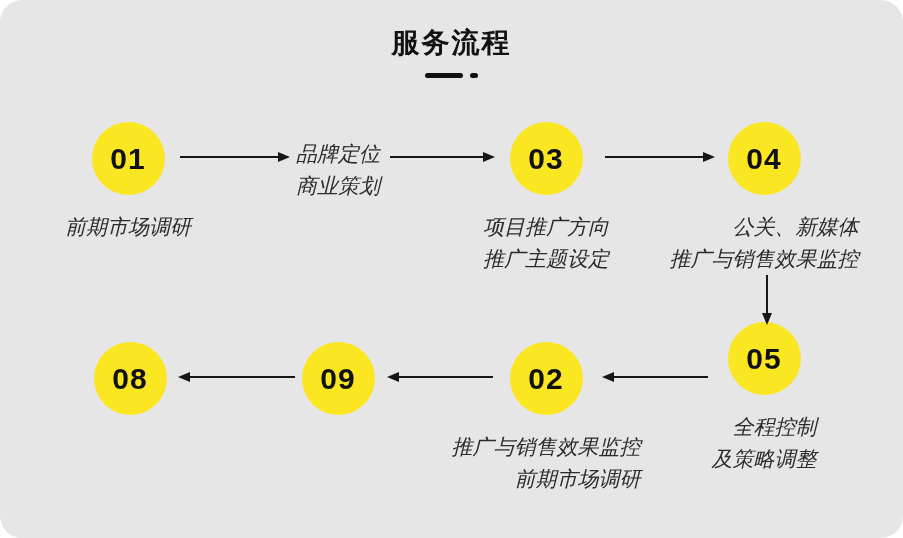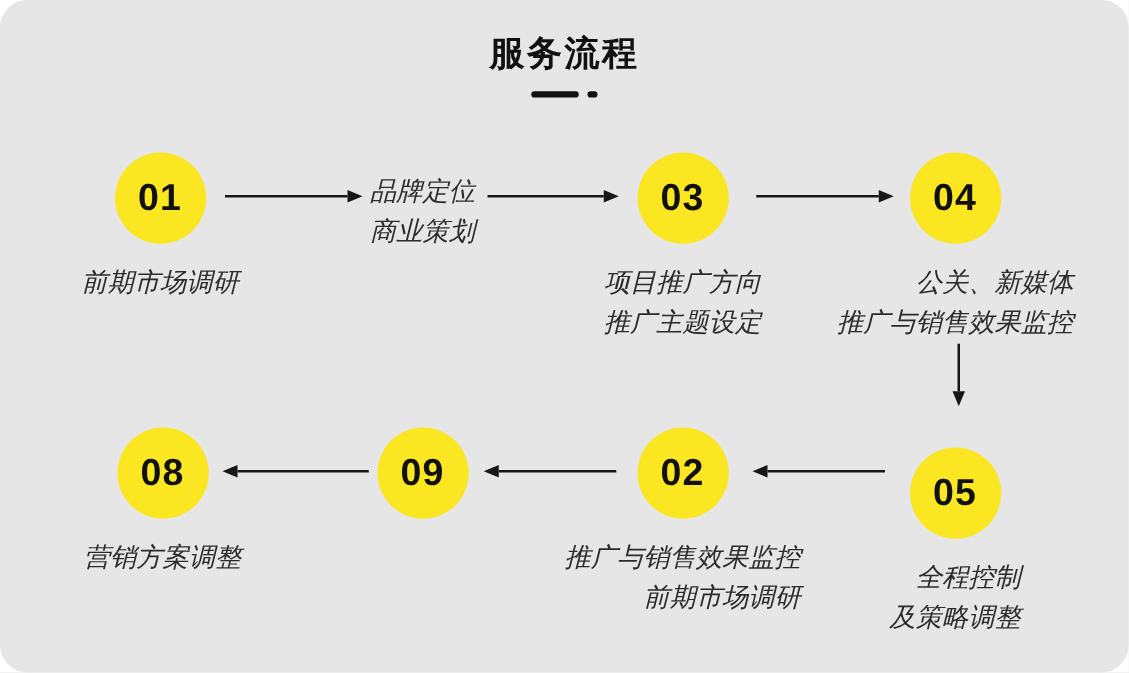--- a/index.html
+++ b/index.html
@@ -111,21 +111,21 @@
   </div>
 
   <div class="step" style="left:654px;top:122px">
     <div class="circle">
       <span class="num">04</span>
     </div>
     <div class="label">公关、新媒体
 推广与销售效果监控</div>
   </div>
 
-  <div class="step" style="left:654px;top:358px">
+  <div class="step" style="left:654px;top:322px">
     <div class="circle">
       <span class="num">05</span>
     </div>
     <div class="label">全程控制
 及策略调整</div>
   </div>
 
   <div class="step" style="left:436px;top:342px">
     <div class="circle">
       <span class="num">02</span>
@@ -137,21 +137,20 @@
   <div class="step" style="left:228px;top:342px">
     <div class="circle">
       <span class="num">09</span>
     </div>
   </div>
 
   <div class="step" style="left:20px;top:342px">
     <div class="circle">
       <span class="num">08</span>
     </div>
-    <div class="label">营销方案调整</div>
   </div>
 
   <div class="arrow" style="left:180px;top:151px;width:110px;height:12px">
     <span class="shaft"></span>
       <span class="head-r"></span>
   </div>
   <div class="arrow" style="left:390px;top:151px;width:105px;height:12px">
     <span class="shaft"></span>
       <span class="head-r"></span>
   </div>

